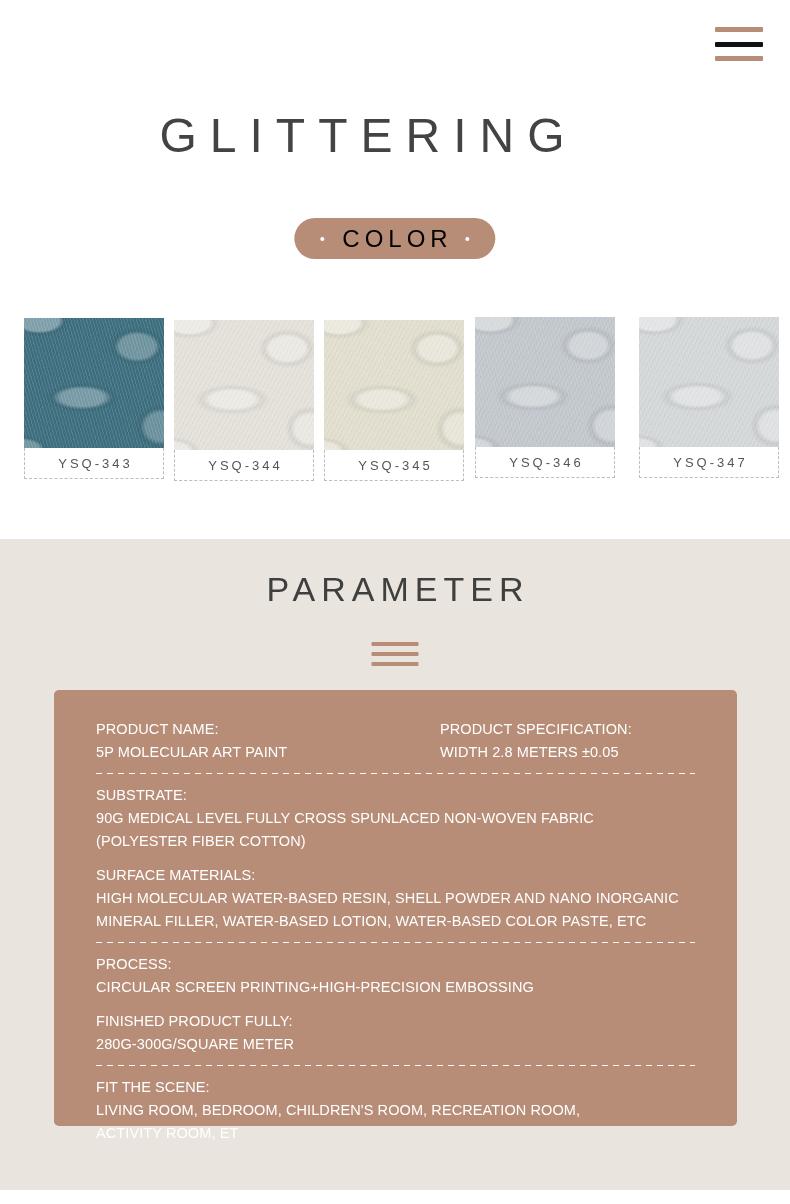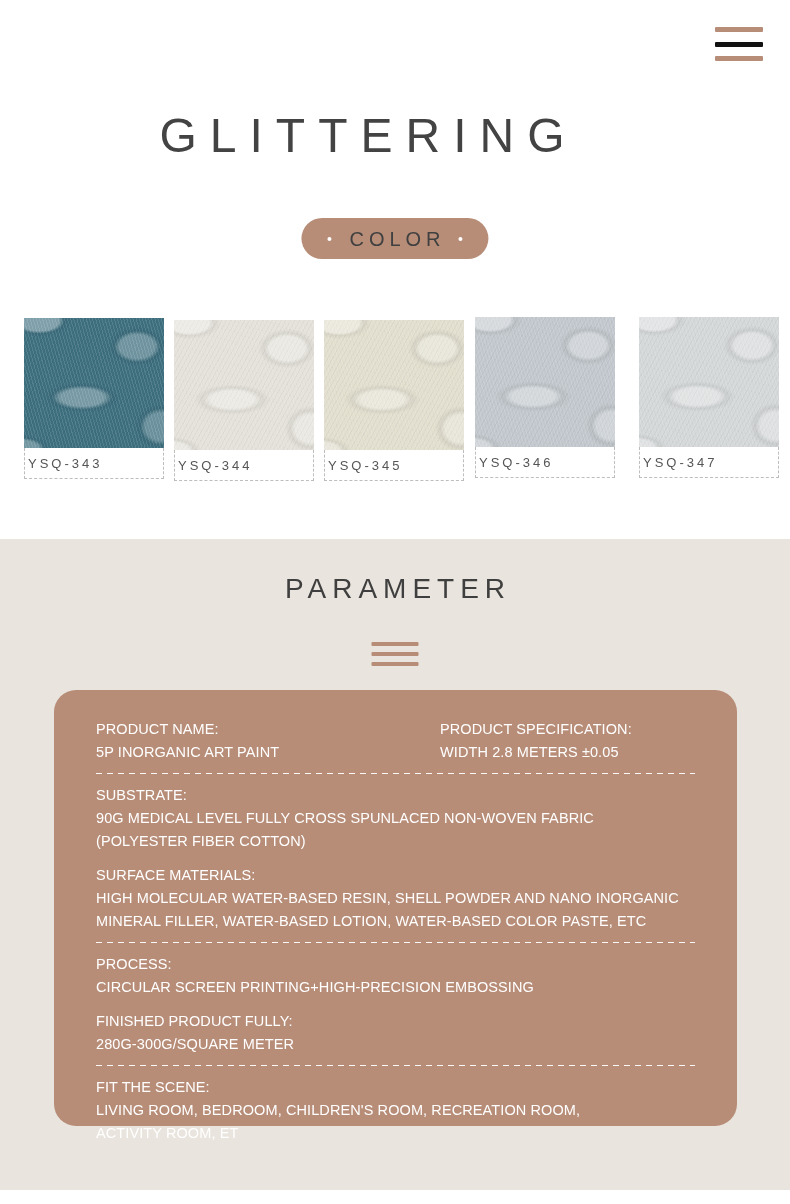--- a/index.html
+++ b/index.html
@@ -71,23 +71,23 @@
     cursor: pointer;
   }
   .color-pill .dot {
     width: 4px;
     height: 4px;
     border-radius: 50%;
     background: #ffffff;
     flex: 0 0 auto;
   }
   .color-pill .pill-label {
-    font-size: 20px;
+    font-size: 24px;
     letter-spacing: 5px;
-    color: #404040;
+    color: #000000;
     text-indent: 5px;
     line-height: 20px;
     white-space: nowrap;
   }
 
   
   .swatch-strip {
     position: absolute;
     top: 312px;
     left: 0;
@@ -123,20 +123,21 @@
     pointer-events: none;
   }
   .swatch .label-box {
     height: 31px;
     border-left: 1px dashed #bdbdbd;
     border-right: 1px dashed #bdbdbd;
     border-bottom: 1px dashed #bdbdbd;
     background: #ffffff;
     display: flex;
     align-items: center;
+    justify-content: center;
   }
   .swatch .label-box span {
     font-size: 13px;
     letter-spacing: 3px;
     color: #555555;
     text-indent: 3px;
     white-space: nowrap;
   }
 
   
@@ -147,21 +148,21 @@
     width: 790px;
     height: 651px;
     background: #e9e4dd;
   }
   .param-heading {
     position: absolute;
     top: 28px;
     left: 0;
     width: 790px;
     text-align: center;
-    font-size: 28px;
+    font-size: 34px;
     font-weight: 400;
     letter-spacing: 6px;
     color: #3f3f3f;
     text-indent: 6px;
     line-height: 44px;
   }
   .param-rule {
     position: absolute;
     top: 103px;
     left: 50%;
@@ -180,21 +181,21 @@
   }
 
   
   .param-card {
     position: absolute;
     top: 151px;
     left: 54px;
     width: 683px;
     height: 436px;
     background: #b78d78;
-    border-radius: 22px;
+    border-radius: 5px;
     padding: 28px 42px 22px 42px;
     color: #ffffff;
   }
   .param-card .cols {
     display: flex;
   }
   .param-card .cols .col-l { width: 344px; flex: 0 0 344px; }
   .param-card .cols .col-r { flex: 1 1 auto; }
 
   .pkey {
@@ -286,21 +287,21 @@
       <i></i>
       <i></i>
       <i></i>
     </div>
 
     <div class="param-card">
 
       <div class="cols">
         <div class="col-l">
           <div class="pkey">PRODUCT NAME:</div>
-          <div class="pval">5P INORGANIC ART PAINT</div>
+          <div class="pval">5P MOLECULAR ART PAINT</div>
         </div>
         <div class="col-r">
           <div class="pkey">PRODUCT SPECIFICATION:</div>
           <div class="pval">WIDTH 2.8 METERS ±0.05</div>
         </div>
       </div>
 
       <div class="dashrule"></div>
 
       <div class="block">

